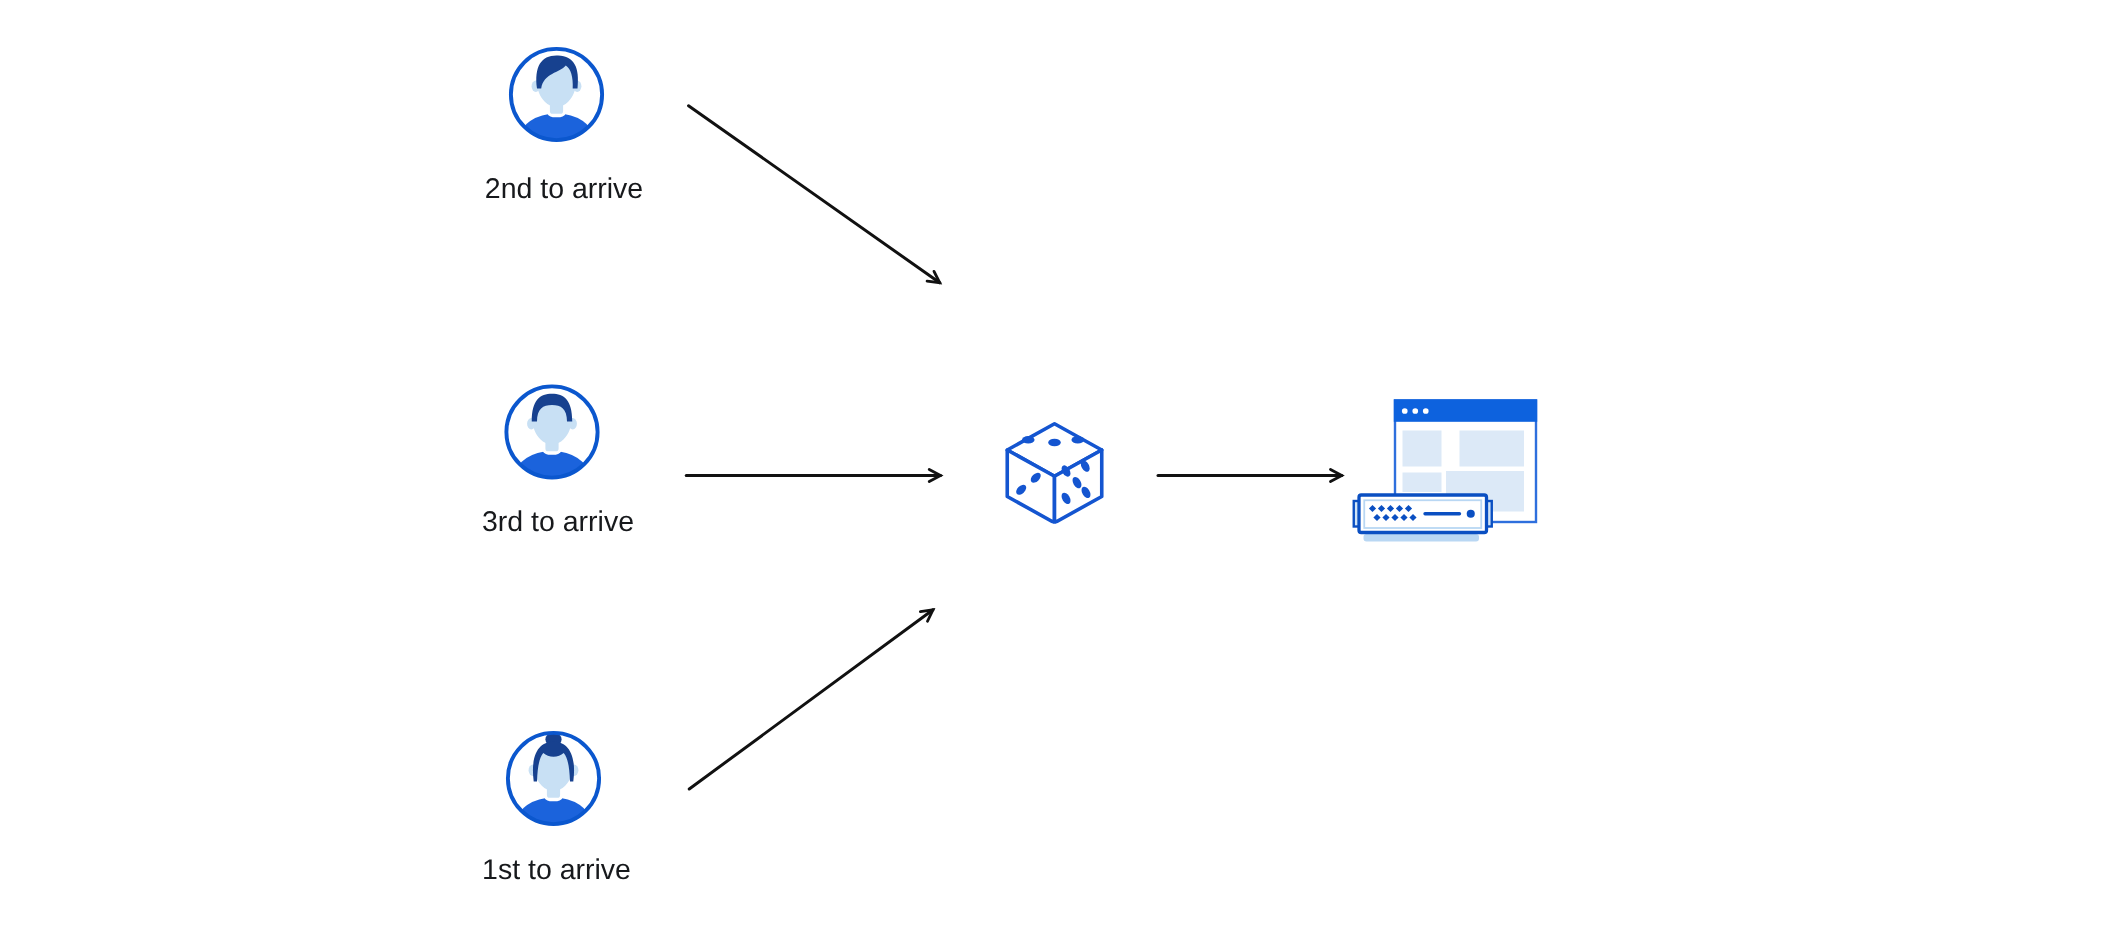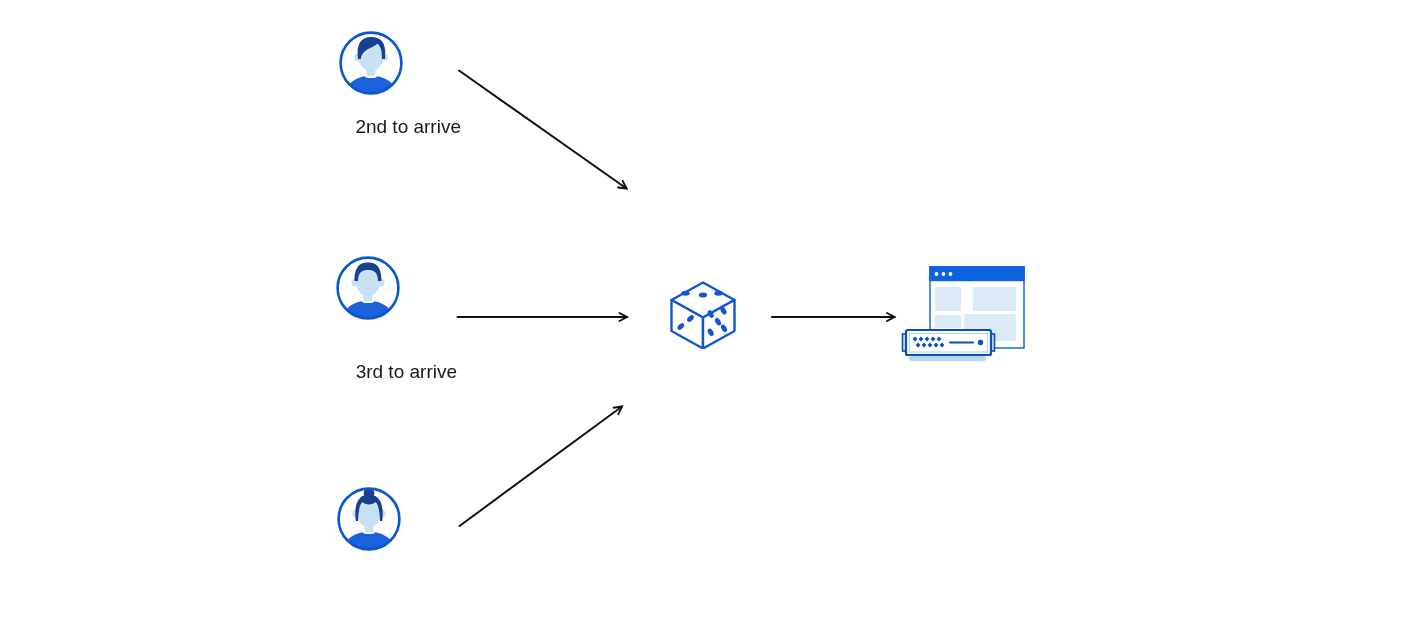--- a/index.html
+++ b/index.html
@@ -5,21 +5,21 @@
   html,body{margin:0;padding:0;background:#fff;}
   .canvas{
     position:relative;width:1405px;height:633px;overflow:hidden;
     background:var(--background,#fff);
     font-family:"Liberation Sans",sans-serif;
   }
   .abs{position:absolute;}
   .arrows{left:0;top:0;pointer-events:none;}
   .arrow-line{stroke:var(--arrow-black,#111);stroke-width:2;fill:none;stroke-linecap:round;}
   .node-label{
-    position:absolute;width:170px;text-align:right;
+    position:absolute;width:170px;text-align:center;
     font-size:19px;line-height:24px;color:var(--label-color,#17191c);
   }
   
   .ring{stroke:var(--ring-blue,#0b57ce);}
   .face,.ear,.neck{fill:var(--face-light,#c8e0f4);}
   .neck{stroke:#fff;}
   .hair{fill:var(--hair-navy,#17418f);}
   .shirt{fill:var(--shirt-blue,#1b63dc);}
   
   .dice-face{fill:#fff;stroke:var(--dice-blue,#1455d0);stroke-width:2.4;stroke-linejoin:round;}
@@ -89,21 +89,21 @@
       <ellipse class="ear" cx="20.2" cy="28.5" rx="2.8" ry="3.8"></ellipse>
       <ellipse class="ear" cx="47.8" cy="28.5" rx="2.8" ry="3.8"></ellipse>
       <path class="face" d="M34,11.5 C42.5,11.5 47,18 47,26 C47,31 45,35.6 41.8,38.8
         C39.6,41 37,42.2 34,42.2 C31,42.2 28.4,41 26.2,38.8 C23,35.6 21,31 21,26
         C21,18 25.5,11.5 34,11.5 Z"></path>
       <path class="hair" d="M20.5,27 C20.5,12.5 26,8.5 34,8.5 C42,8.5 47.5,12.5 47.5,27
         L44,27 C44,18.5 40,16 34,16 C28,16 24,18.5 24,27 Z"></path>
     </g>
     <circle class="ring" cx="34" cy="34" r="30.4" fill="none" stroke-width="2.6"></circle>
   </svg>
-  <div class="node-label" style="left:287px;top:360px">3rd to arrive</div>
+  <div class="node-label" style="left:287px;top:337px">3rd to arrive</div>
 
   <svg class="abs" style="left:335px;top:485px" width="68" height="68" viewBox="0 0 68 68">
     <defs>
         <clipPath id="cp3">
           <circle cx="34" cy="34" r="30.4"></circle>
         </clipPath>
       </defs>
     <circle cx="34" cy="34" r="30.4" fill="#fff"></circle>
     <g clip-path="url(#cp3)">
       <path class="shirt" d="M6,68 Q11,47.5 34,46.5 Q57,47.5 62,68 Z"></path>
@@ -113,20 +113,21 @@
       <path class="face" d="M34,11.5 C42.5,11.5 47,18 47,26 C47,31 45,35.6 41.8,38.8
         C39.6,41 37,42.2 34,42.2 C31,42.2 28.4,41 26.2,38.8 C23,35.6 21,31 21,26
         C21,18 25.5,11.5 34,11.5 Z"></path>
       <ellipse class="hair" cx="34" cy="8" rx="5.4" ry="4.6"></ellipse>
       <path class="hair" d="M20.8,36 C18.2,15.5 26,9.5 34,9.5 C42,9.5 49.8,15.5 47.2,36
         L45,36 C44.6,25.5 43.4,20.3 40.8,17 C37.4,20.3 30.6,20.3 27.2,17
         C24.6,20.3 23.4,25.5 23,36 Z"></path>
     </g>
     <circle class="ring" cx="34" cy="34" r="30.4" fill="none" stroke-width="2.6"></circle>
   </svg>
+  <div class="node-label" style="left:286px;top:569px">1st to arrive</div>
 
   <svg class="abs" style="left:668px;top:279px" width="70" height="70" viewBox="0 0 70 70">
     <polygon class="dice-face" points="35,3.5 66.5,21 35,38.5 3.5,21"></polygon>
     <polygon class="dice-face" points="3.5,21 35,38.5 35,69.5 3.5,52"></polygon>
     <polygon class="dice-face" points="66.5,21 66.5,52 35,69.5 35,38.5"></polygon>
 
     <ellipse class="pip" cx="17.5" cy="14.2" rx="4.2" ry="2.5"></ellipse>
     <ellipse class="pip" cx="35" cy="16" rx="4.2" ry="2.5"></ellipse>
     <ellipse class="pip" cx="50.5" cy="14.2" rx="4.2" ry="2.5"></ellipse>
 

